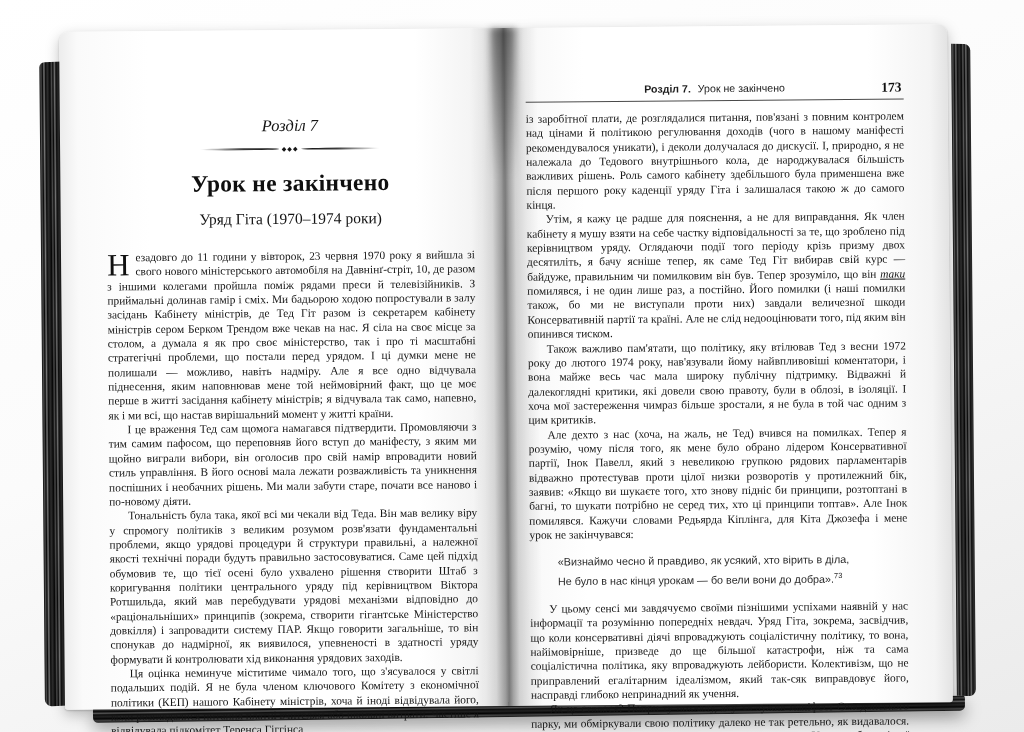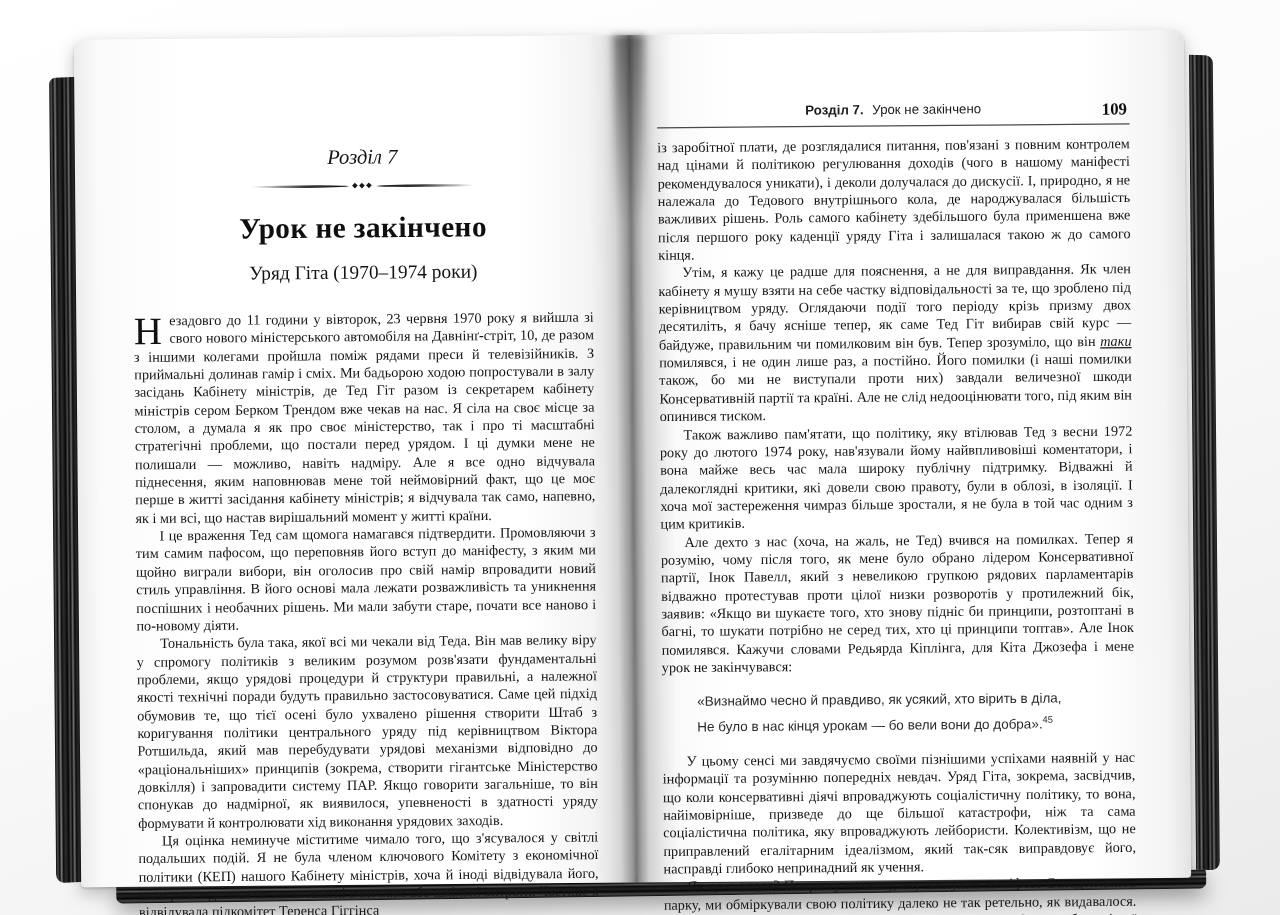--- a/index.html
+++ b/index.html
@@ -106,32 +106,32 @@
             <p class="body indent">Ця оцінка неминуче міститиме чимало того, що з'ясувалося у світлі подальших подій. Я не була членом ключового Комітету з економічної політики (КЕП) нашого Кабінету міністрів, хоча й іноді відвідувала його, коли розглядалися питання платні вчителям або шкільні витрати. Частіше я відвідувала підкомітет Теренса Гіггінса</p>
           </div>
         </div>
       </div>
 
       <div class="page page-right">
         <div class="right-content">
           <div class="running-head">
             <span class="rh-chapter">Розділ 7.</span>
             <span class="rh-title">Урок не закінчено</span>
-            <span class="page-number">109</span>
+            <span class="page-number">173</span>
           </div>
 
           <div class="right-body">
             <p class="body">із заробітної плати, де розглядалися питання, пов'язані з повним контролем над цінами й політикою регулювання доходів (чого в нашому маніфесті рекомендувалося уникати), і деколи долучалася до дискусії. І, природно, я не належала до Тедового внутрішнього кола, де народжувалася більшість важливих рішень. Роль самого кабінету здебільшого була применшена вже після першого року каденції уряду Гіта і залишалася такою ж до самого кінця.</p>
             <p class="body indent"><span>Утім, я кажу це радше для пояснення, а не для виправдання. Як член кабінету я мушу взяти на себе частку відповідальності за те, що зроблено під керівництвом уряду. Оглядаючи події того періоду крізь призму двох десятиліть, я бачу ясніше тепер, як саме Тед Гіт вибирав свій курс — байдуже, правильним чи помилковим він був. Тепер зрозуміло, що він </span><em>таки</em><span> помилявся, і не один лише раз, а постійно. Його помилки (і наші помилки також, бо ми не виступали проти них) завдали величезної шкоди Консервативній партії та країні. Але не слід недооцінювати того, під яким він опинився тиском.</span></p>
             <p class="body indent">Також важливо пам'ятати, що політику, яку втілював Тед з весни 1972 року до лютого 1974 року, нав'язували йому найвпливовіші коментатори, і вона майже весь час мала широку публічну підтримку. Відважні й далекоглядні критики, які довели свою правоту, були в облозі, в ізоляції. І хоча мої застереження чимраз більше зростали, я не була в той час одним з цим критиків.</p>
             <p class="body indent">Але дехто з нас (хоча, на жаль, не Тед) вчився на помилках. Тепер я розумію, чому після того, як мене було обрано лідером Консервативної партії, Інок Павелл, який з невеликою групкою рядових парламентарів відважно протестував проти цілої низки розворотів у протилежний бік, заявив: «Якщо ви шукаєте того, хто знову підніс би принципи, розтоптані в багні, то шукати потрібно не серед тих, хто ці принципи топтав». Але Інок помилявся. Кажучи словами Редьярда Кіплінга, для Кіта Джозефа і мене урок не закінчувався:</p>
 
             <div class="quote">
               <div>«Визнаймо чесно й правдиво, як усякий, хто вірить в діла,</div>
-              <div><span>Не було в нас кінця урокам — бо вели вони до добра».</span><sup>45</sup></div>
+              <div><span>Не було в нас кінця урокам — бо вели вони до добра».</span><sup>73</sup></div>
             </div>
 
             <p class="body indent">У цьому сенсі ми завдячуємо своїми пізнішими успіхами наявній у нас інформації та розумінню попередніх невдач. Уряд Гіта, зокрема, засвідчив, що коли консервативні діячі впроваджують соціалістичну політику, то вона, найімовірніше, призведе до ще більшої катастрофи, ніж та сама соціалістична політика, яку впроваджують лейбористи. Колективізм, що не приправлений егалітарним ідеалізмом, який так-сяк виправдовує його, насправді глибоко непринадний як учення.</p>
             <p class="body indent">Як це сталося? Попри ту похвалу, яку заслужив маніфест Селсдонського парку, ми обміркували свою політику далеко не так ретельно, як видавалося. І найбільше це стосувалося нашої економічної політики. У нас не було чіткої теорії інфляції та розуміння тої ролі, яку відіграє в ній рівень заробітної плати. І без тієї теорії ми</p>
 
           </div>
         </div>
       </div>
 
       <div class="gutter-shadow"></div>

